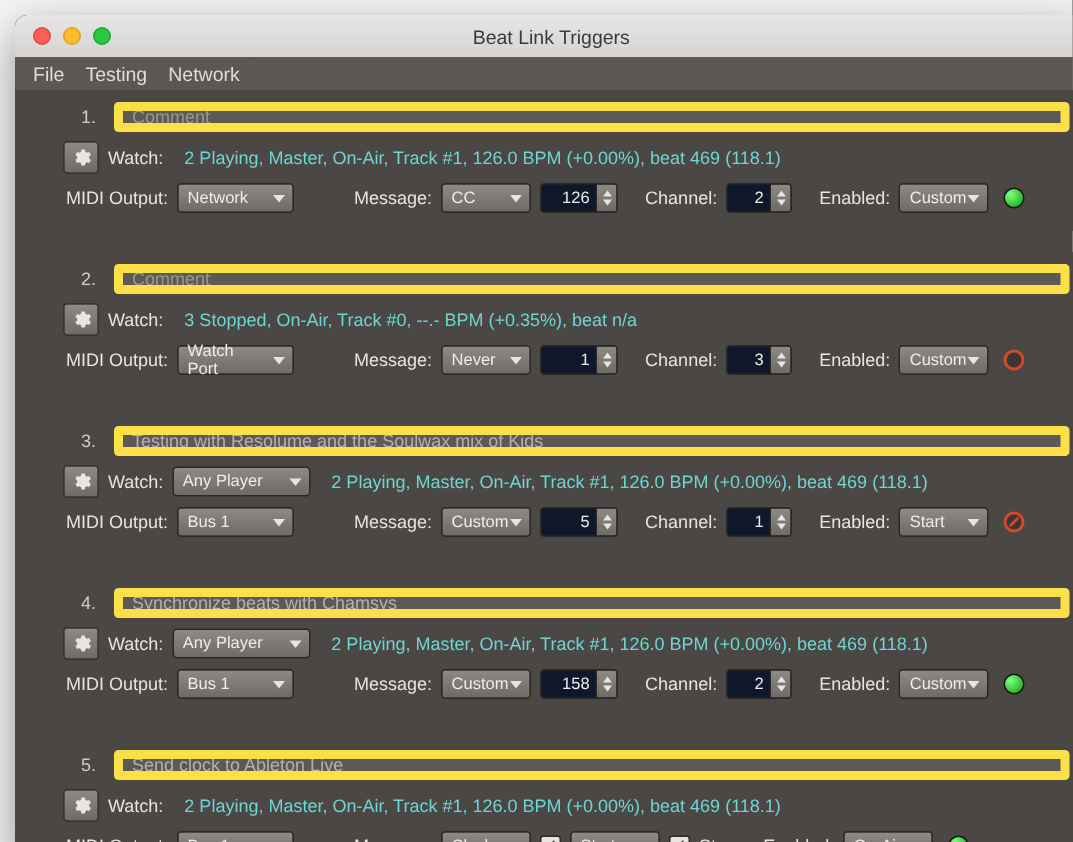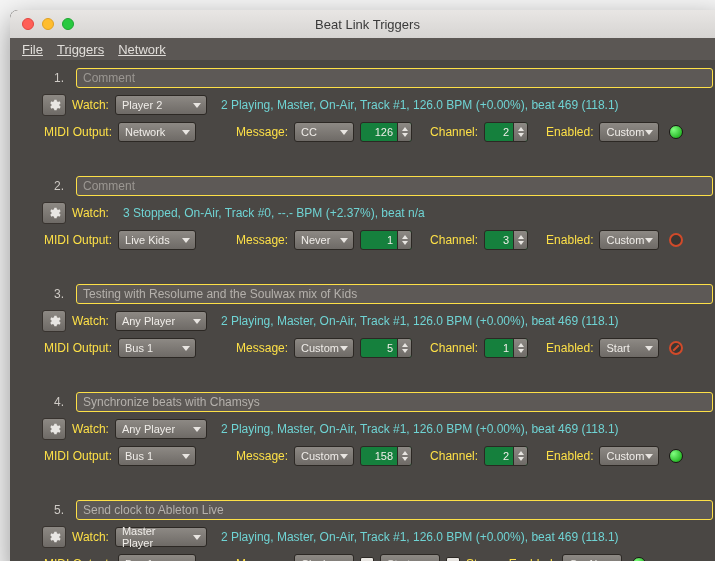--- a/index.html
+++ b/index.html
@@ -6,36 +6,36 @@
 body { background: #f5f5f5; padding: 10px; }
 .window { width: 715px; height: 561px; background: #4a4744; border-radius: 8px; box-shadow: 0 10px 30px rgba(0,0,0,0.4); overflow: hidden; display: flex; flex-direction: column; }
 .titlebar { height: 28px; background: linear-gradient(#e8e6e4,#d6d4d2); display: flex; align-items: center; position: relative; border-top-left-radius: 8px; border-top-right-radius: 8px; }
 .traffic { display: flex; gap: 8px; padding-left: 12px; }
 .tl { width: 12px; height: 12px; border-radius: 50%; }
 .tl.r { background: #ff5f57; border: 1px solid #e24640; }
 .tl.y { background: #ffbd2e; border: 1px solid #dfa023; }
 .tl.g { background: #28c940; border: 1px solid #1fa532; }
 .title { position: absolute; left: 0; right: 0; text-align: center; font-size: 13px; color: #3a3a3a; }
 .menubar { height: 22px; background: #5b5754; display: flex; align-items: center; gap: 14px; padding: 0 12px; font-size: 13px; color: #e0ddd9; }
-.menubar span { cursor: default; text-decoration: underline; }
+.menubar span { cursor: default; }
 .content { flex: 1; overflow-y: auto; padding: 0 8px 8px 8px; }
 .trig { background: #4a4744; padding: 8px 4px 6px 4px; }
 .row { display: flex; align-items: center; gap: 6px; margin-bottom: 6px; font-size: 12px; color: #d0cdc8; }
 .num { width: 48px; text-align: right; padding-right: 6px; color: #cfcbc6; }
-.comment { flex: 1; height: 20px; background: #5d5956; border: 1px solid #fde047; border-radius: 3px; color: #b5b1ac; padding: 0 6px; font-size: 12px; }
+.comment { flex: 1; height: 20px; background: #5d5956; border: 6px solid #fde047; border-radius: 3px; color: #b5b1ac; padding: 0 6px; font-size: 12px; }
 .comment::placeholder { color: #9b9792; }
 .gear { width: 24px; height: 22px; background: linear-gradient(#8d8984,#6e6a66); border: 1px solid #38332f; border-radius: 3px; display: flex; align-items: center; justify-content: center; margin-left: 20px; }
 .gear svg { width: 14px; height: 14px; fill: #e8e6e3; }
-.lbl { color: #fde047; white-space: nowrap; }
+.lbl { color: #e5e5e5; white-space: nowrap; }
 .sel { height: 20px; background: linear-gradient(#8d8984,#6e6a66); border: 1px solid #2c2824; border-radius: 3px; color: #f0ede9; font-size: 11px; padding: 0 18px 0 6px; position: relative; display: inline-flex; align-items: center; cursor: default; }
 .sel::after { content: ""; position: absolute; right: 5px; top: 7px; width: 0; height: 0; border-left: 4px solid transparent; border-right: 4px solid transparent; border-top: 5px solid #e8e5e1; }
 .sel.w90 { width: 92px; }
 .sel.w80 { width: 78px; }
 .sel.w70 { width: 60px; }
-.spin { height: 20px; width: 52px; background: #15803d; border: 1px solid #2c2824; border-radius: 3px; display: flex; align-items: center; position: relative; color: #f0ede9; font-size: 11px; }
+.spin { height: 20px; width: 52px; background: #0f172a; border: 1px solid #2c2824; border-radius: 3px; display: flex; align-items: center; position: relative; color: #f0ede9; font-size: 11px; }
 .spin .v { flex: 1; text-align: right; padding-right: 4px; }
 .spin .arrows { width: 14px; height: 100%; background: linear-gradient(#8d8984,#6e6a66); border-left: 1px solid #2c2824; border-top-right-radius: 2px; border-bottom-right-radius: 2px; display: flex; flex-direction: column; align-items: center; justify-content: center; gap: 1px; }
 .spin .arrows::before { content: ""; width: 0; height: 0; border-left: 3px solid transparent; border-right: 3px solid transparent; border-bottom: 4px solid #e8e5e1; margin-bottom: 1px; }
 .spin .arrows::after { content: ""; width: 0; height: 0; border-left: 3px solid transparent; border-right: 3px solid transparent; border-top: 4px solid #e8e5e1; }
 .status { color: #6fd4d4; font-size: 12px; margin-left: 8px; }
 .led { width: 14px; height: 14px; border-radius: 50%; border: 1px solid #1a1815; margin-left: 4px; }
 .led.green { background: radial-gradient(circle at 30% 30%, #7fff7f, #0a9f0a); }
 .led.redring { background: #3a3632; border: 2px solid #d14a2a; width: 14px; height: 14px; }
 .led.redslash { background: #3a3632; position: relative; border: 2px solid #d14a2a; }
 .led.redslash::after { content: ""; position: absolute; left: 1px; top: 4px; width: 8px; height: 2px; background: #d14a2a; transform: rotate(-45deg); }
@@ -51,39 +51,36 @@
   <div class="titlebar">
     <div class="traffic">
       <div class="tl r"></div>
       <div class="tl y"></div>
       <div class="tl g"></div>
     </div>
     <div class="title">Beat Link Triggers</div>
   </div>
   <div class="menubar">
     <span>File</span>
-    <span>Triggers</span>
+    <span>Testing</span>
     <span>Network</span>
   </div>
   <div class="content" id="content">
       <div class="trig">
         <div class="row">
           <div class="num">1.</div>
           <input class="comment" placeholder="Comment" style="">
         </div>
         <div class="row">
           <div class="gear">
             <svg viewBox="0 0 24 24">
               <path d="M12 8a4 4 0 100 8 4 4 0 000-8zm9.4 4a7.5 7.5 0 00-.1-1.2l2.1-1.6-2-3.5-2.5 1a7.6 7.6 0 00-2-1.2l-.4-2.7h-4l-.4 2.7a7.6 7.6 0 00-2 1.2l-2.5-1-2 3.5 2.1 1.6a7.5 7.5 0 000 2.4l-2.1 1.6 2 3.5 2.5-1a7.6 7.6 0 002 1.2l.4 2.7h4l.4-2.7a7.6 7.6 0 002-1.2l2.5 1 2-3.5-2.1-1.6c.1-.4.1-.8.1-1.2z"></path>
             </svg>
           </div>
           <span class="lbl">Watch:</span>
-          <div class="sel w90">
-            <span>Player 2</span>
-          </div>
           <span class="status">2 Playing, Master, On-Air, Track #1, 126.0 BPM (+0.00%), beat 469 (118.1)</span>
         </div>
         <div class="row row2">
           <span class="lbl">MIDI Output:</span>
           <div class="sel w80">
             <span>Network</span>
           </div>
           <div style="width:28px"></div>
           <span class="lbl">Message:</span>
           <div class="sel w70">
@@ -113,26 +110,26 @@
           <div class="num">2.</div>
           <input class="comment" placeholder="Comment" style="">
         </div>
         <div class="row">
           <div class="gear">
             <svg viewBox="0 0 24 24">
               <path d="M12 8a4 4 0 100 8 4 4 0 000-8zm9.4 4a7.5 7.5 0 00-.1-1.2l2.1-1.6-2-3.5-2.5 1a7.6 7.6 0 00-2-1.2l-.4-2.7h-4l-.4 2.7a7.6 7.6 0 00-2 1.2l-2.5-1-2 3.5 2.1 1.6a7.5 7.5 0 000 2.4l-2.1 1.6 2 3.5 2.5-1a7.6 7.6 0 002 1.2l.4 2.7h4l.4-2.7a7.6 7.6 0 002-1.2l2.5 1 2-3.5-2.1-1.6c.1-.4.1-.8.1-1.2z"></path>
             </svg>
           </div>
           <span class="lbl">Watch:</span>
-          <span class="status">3 Stopped, On-Air, Track #0, --.- BPM (+2.37%), beat n/a</span>
-        </div>
-        <div class="row row2">
-          <span class="lbl">MIDI Output:</span>
-          <div class="sel w80">
-            <span>Live Kids</span>
+          <span class="status">3 Stopped, On-Air, Track #0, --.- BPM (+0.35%), beat n/a</span>
+        </div>
+        <div class="row row2">
+          <span class="lbl">MIDI Output:</span>
+          <div class="sel w80">
+            <span>Watch Port</span>
           </div>
           <div style="width:28px"></div>
           <span class="lbl">Message:</span>
           <div class="sel w70">
             <span>Never</span>
           </div>
           <div class="spin">
             <span class="v">1</span>
             <div class="arrows"></div>
           </div>
@@ -248,23 +245,20 @@
           <div class="num">5.</div>
           <input class="comment" placeholder="Comment" value="Send clock to Ableton Live" style="">
         </div>
         <div class="row">
           <div class="gear">
             <svg viewBox="0 0 24 24">
               <path d="M12 8a4 4 0 100 8 4 4 0 000-8zm9.4 4a7.5 7.5 0 00-.1-1.2l2.1-1.6-2-3.5-2.5 1a7.6 7.6 0 00-2-1.2l-.4-2.7h-4l-.4 2.7a7.6 7.6 0 00-2 1.2l-2.5-1-2 3.5 2.1 1.6a7.5 7.5 0 000 2.4l-2.1 1.6 2 3.5 2.5-1a7.6 7.6 0 002 1.2l.4 2.7h4l.4-2.7a7.6 7.6 0 002-1.2l2.5 1 2-3.5-2.1-1.6c.1-.4.1-.8.1-1.2z"></path>
             </svg>
           </div>
           <span class="lbl">Watch:</span>
-          <div class="sel w90">
-            <span>Master Player</span>
-          </div>
           <span class="status">2 Playing, Master, On-Air, Track #1, 126.0 BPM (+0.00%), beat 469 (118.1)</span>
         </div>
         <div class="row row2">
           <span class="lbl">MIDI Output:</span>
           <div class="sel w80">
             <span>Bus 1</span>
           </div>
           <div style="width:28px"></div>
           <span class="lbl">Message:</span>
           <div class="sel w70">

